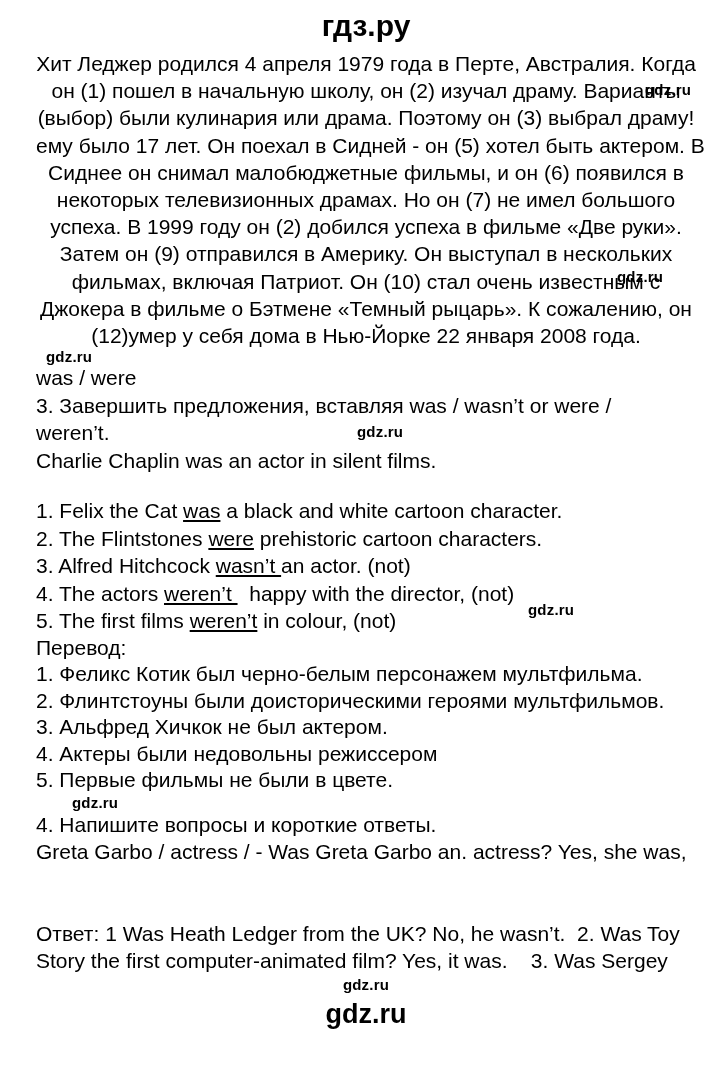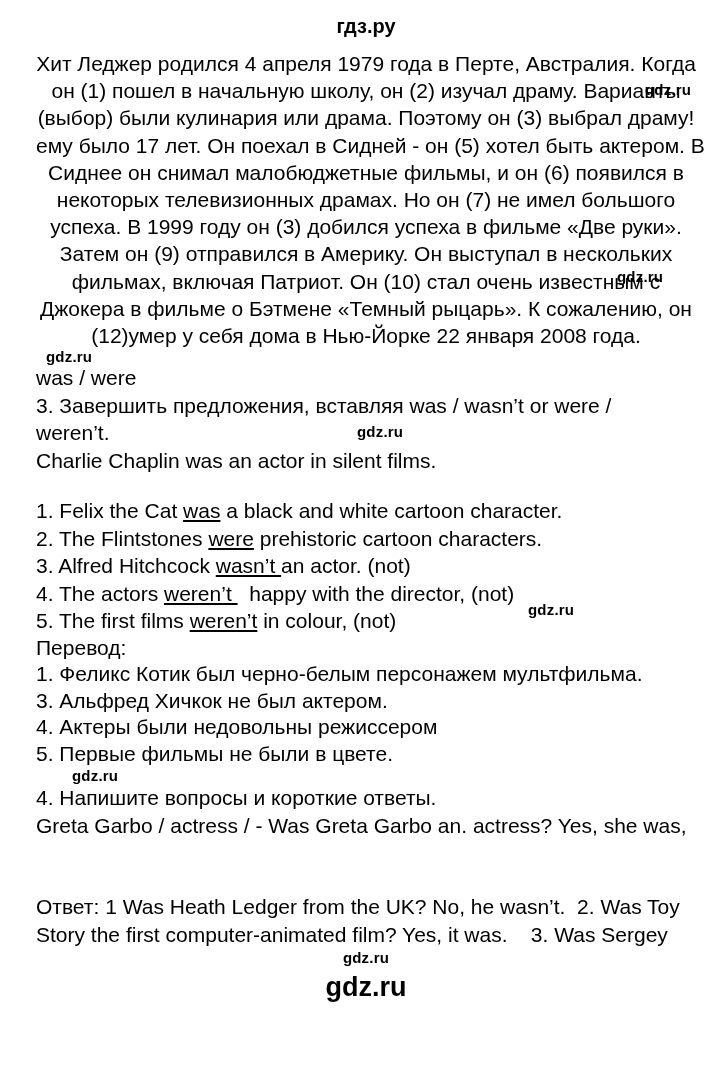--- a/index.html
+++ b/index.html
@@ -12,21 +12,21 @@
     height: 1079px;
     overflow: hidden;
     font-family: "Liberation Sans", sans-serif;
     color: #000000;
   }
   .page {
     padding: 8px 24px 0 36px;
     position: relative;
   }
   .site-title {
-    font-size: 20px;
+    font-size: 30px;
     font-weight: 700;
     text-align: center;
     line-height: 36px;
     margin-bottom: 6px;
   }
   .line {
     font-size: 21px;
     line-height: 27.5px;
     white-space: pre;
     position: relative;
@@ -85,21 +85,21 @@
 
   <div class="site-title">гдз.ру</div>
 
   <div class="para">
     <div class="line"><span>Хит Леджер родился 4 апреля 1979 года в Перте, Австралия. Когда</span></div>
     <div class="line"><span>он (1) пошел в начальную школу, он (2) изучал драму. Варианты</span><span class="wm-abs wm-line2">gdz.ru</span></div>
     <div class="line"><span>(выбор) были кулинария или драма. Поэтому он (3) выбрал драму!</span></div>
     <div class="line"><span>ему было 17 лет. Он поехал в Сидней - он (5) хотел быть актером. В</span></div>
     <div class="line"><span>Сиднее он снимал малобюджетные фильмы, и он (6) появился в</span></div>
     <div class="line"><span>некоторых телевизионных драмах. Но он (7) не имел большого</span></div>
-    <div class="line"><span>успеха. В 1999 году он (3) добился успеха в фильме «Две руки».</span></div>
+    <div class="line"><span>успеха. В 1999 году он (2) добился успеха в фильме «Две руки».</span></div>
     <div class="line"><span>Затем он (9) отправился в Америку. Он выступал в нескольких</span></div>
     <div class="line"><span>фильмах, включая Патриот. Он (10) стал очень известным с</span><span class="wm-abs wm-line10">gdz.ru</span></div>
     <div class="line"><span>Джокера в фильме о Бэтмене «Темный рыцарь». К сожалению, он</span></div>
     <div class="line"><span>(12)умер у себя дома в Нью-Йорке 22 января 2008 года.</span></div>
   </div>
 
   <div class="wm wm-after-para">gdz.ru</div>
 
   <div class="task3">
     <div class="line b">was / were</div>
@@ -112,20 +112,21 @@
     <div class="line"><span>1. Felix the Cat </span><span class="ans">was</span><span> a black and white cartoon character.</span></div>
     <div class="line"><span>2. The Flintstones </span><span class="ans">were</span><span> prehistoric cartoon characters.</span></div>
     <div class="line"><span>3. Alfred Hitchcock </span><span class="ans">wasn’t </span><span>an actor. (not)</span></div>
     <div class="line"><span>4. The actors </span><span class="ans">weren’t </span><span>  happy with the director, (not)</span></div>
     <div class="line"><span>5. The first films </span><span class="ans">weren’t</span><span> in colour, (not)</span><span class="wm-abs wm-item5">gdz.ru</span></div>
   </div>
 
   <div class="trans">
     <div class="line b">Перевод:</div>
     <div class="line">1. Феликс Котик был черно-белым персонажем мультфильма.</div>
+    <div class="line">2. Флинтстоуны были доисторическими героями мультфильмов.</div>
     <div class="line">3. Альфред Хичкок не был актером.</div>
     <div class="line">4. Актеры были недовольны режиссером</div>
     <div class="line">5. Первые фильмы не были в цвете.</div>
   </div>
 
   <div class="wm wm-after-trans">gdz.ru</div>
 
   <div>
     <div class="line b">4. Напишите вопросы и короткие ответы.</div>
     <div class="line">Greta Garbo / actress / - Was Greta Garbo an. actress? Yes, she was,</div>

